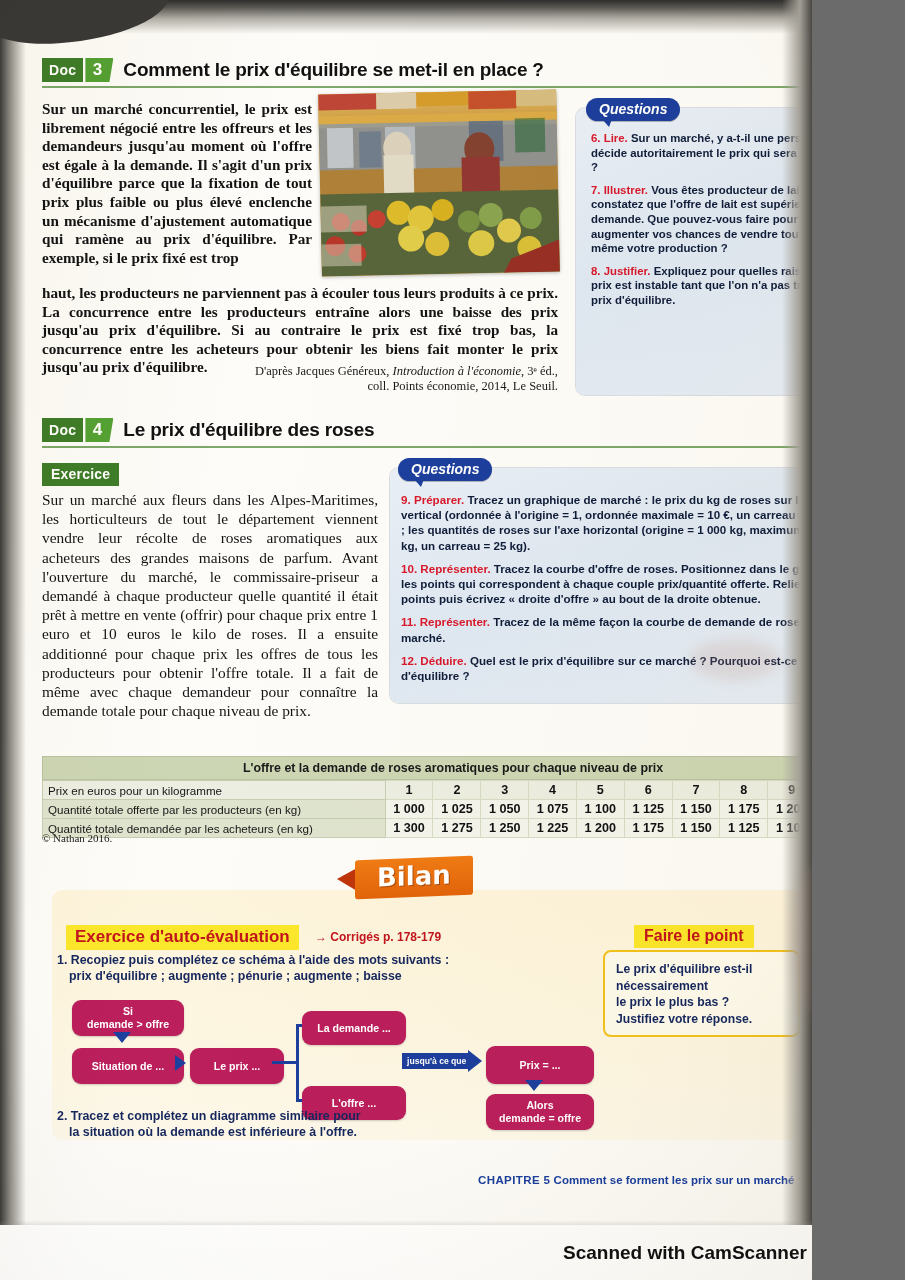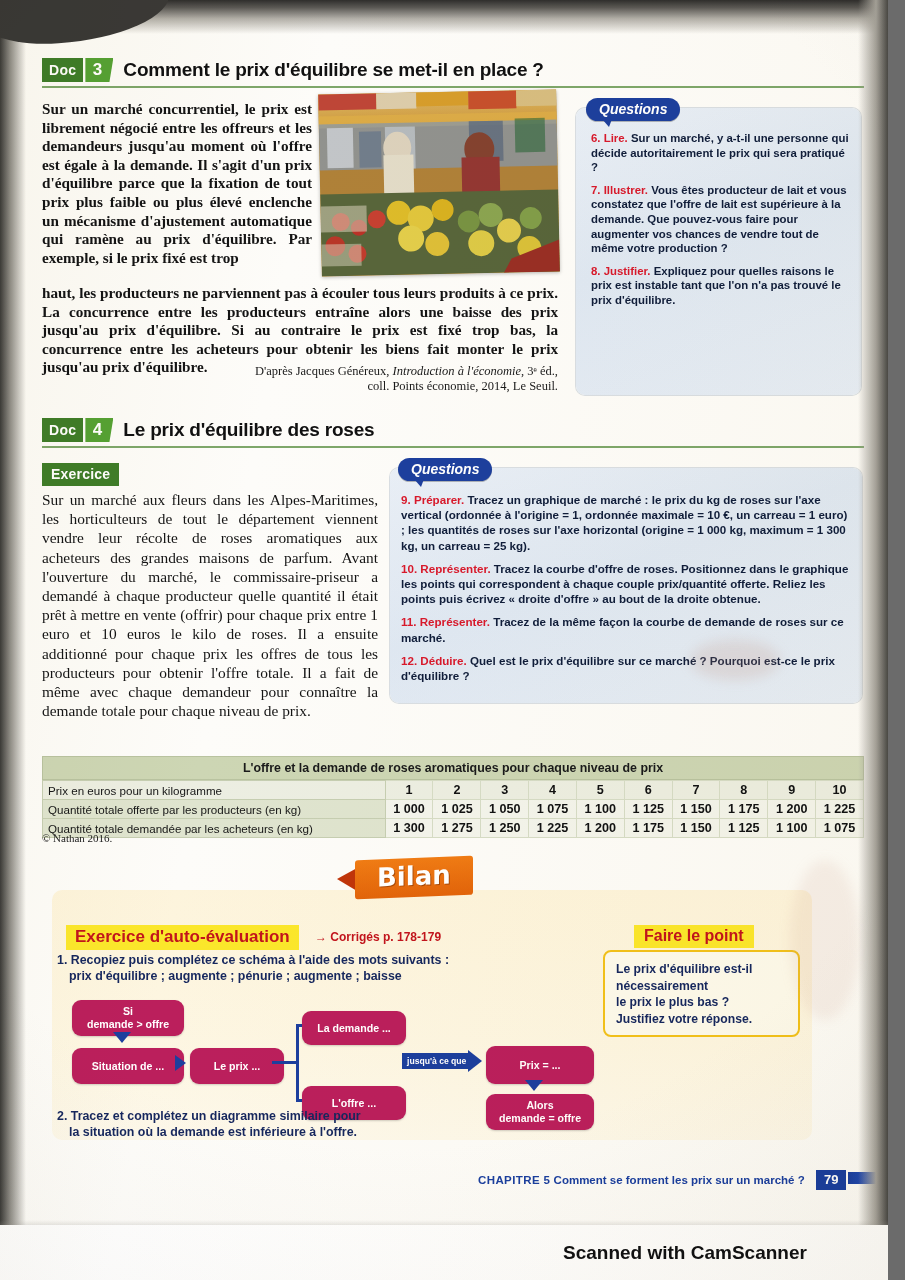--- a/index.html
+++ b/index.html
@@ -5,21 +5,21 @@
   html, body {
     margin: 0;
     padding: 0;
     background: #6b6b6b;
   }
   body {
     font-family: "Liberation Sans", sans-serif;
   }
   .page {
     position: relative;
-    width: 888px;
+    width: 812px;
     height: 1280px;
     background: #ffffff;
     overflow: hidden;
   }
   
   .scan-tint {
     position: absolute;
     inset: 0;
     background:
       radial-gradient(ellipse 120% 90% at 45% 40%, rgba(255,255,255,0) 55%, rgba(190,185,175,0.22) 100%),

